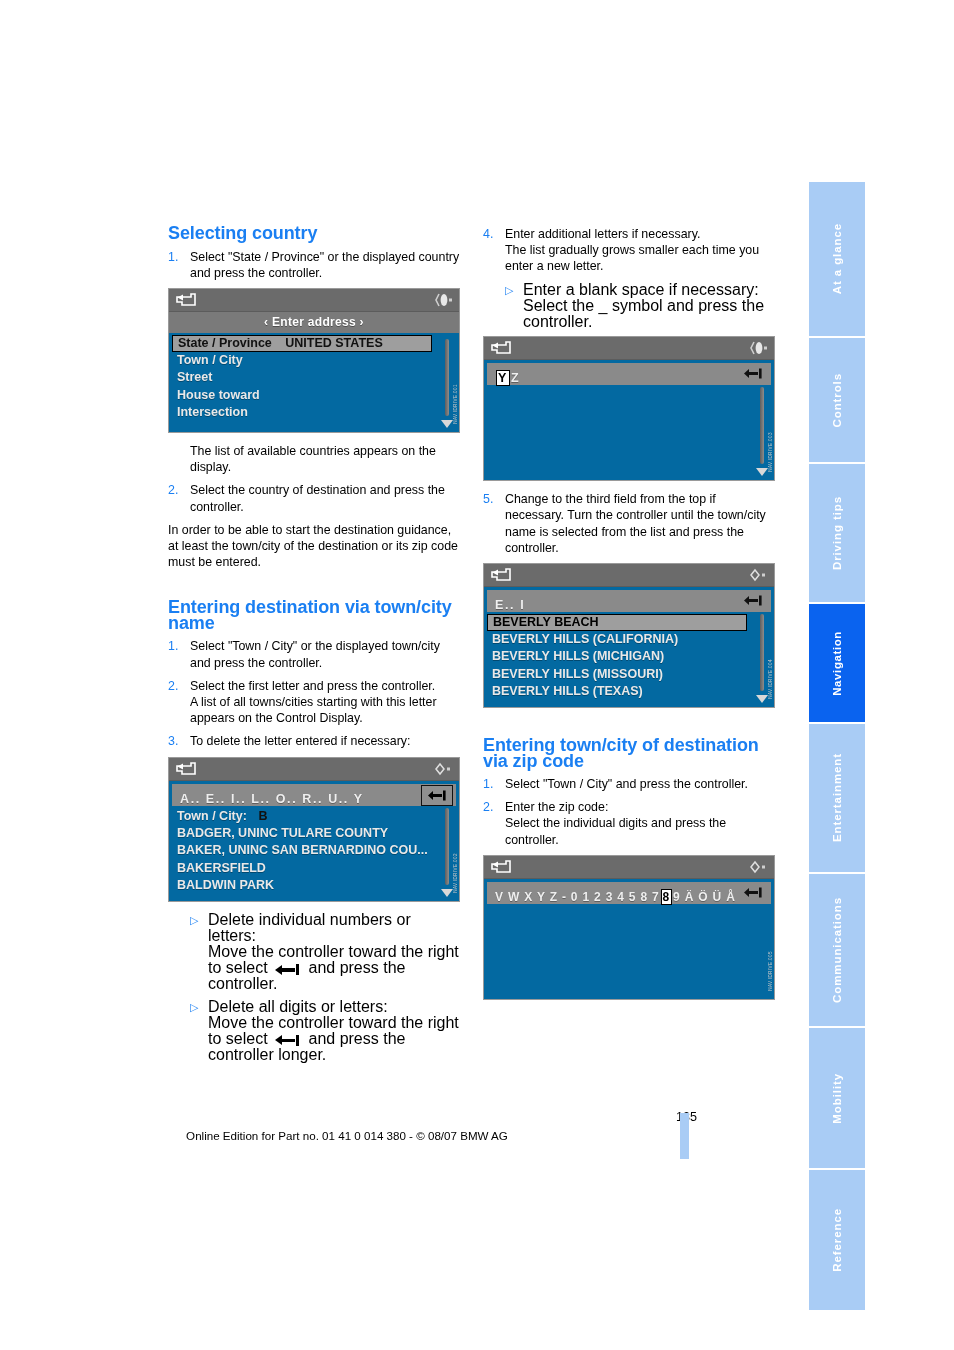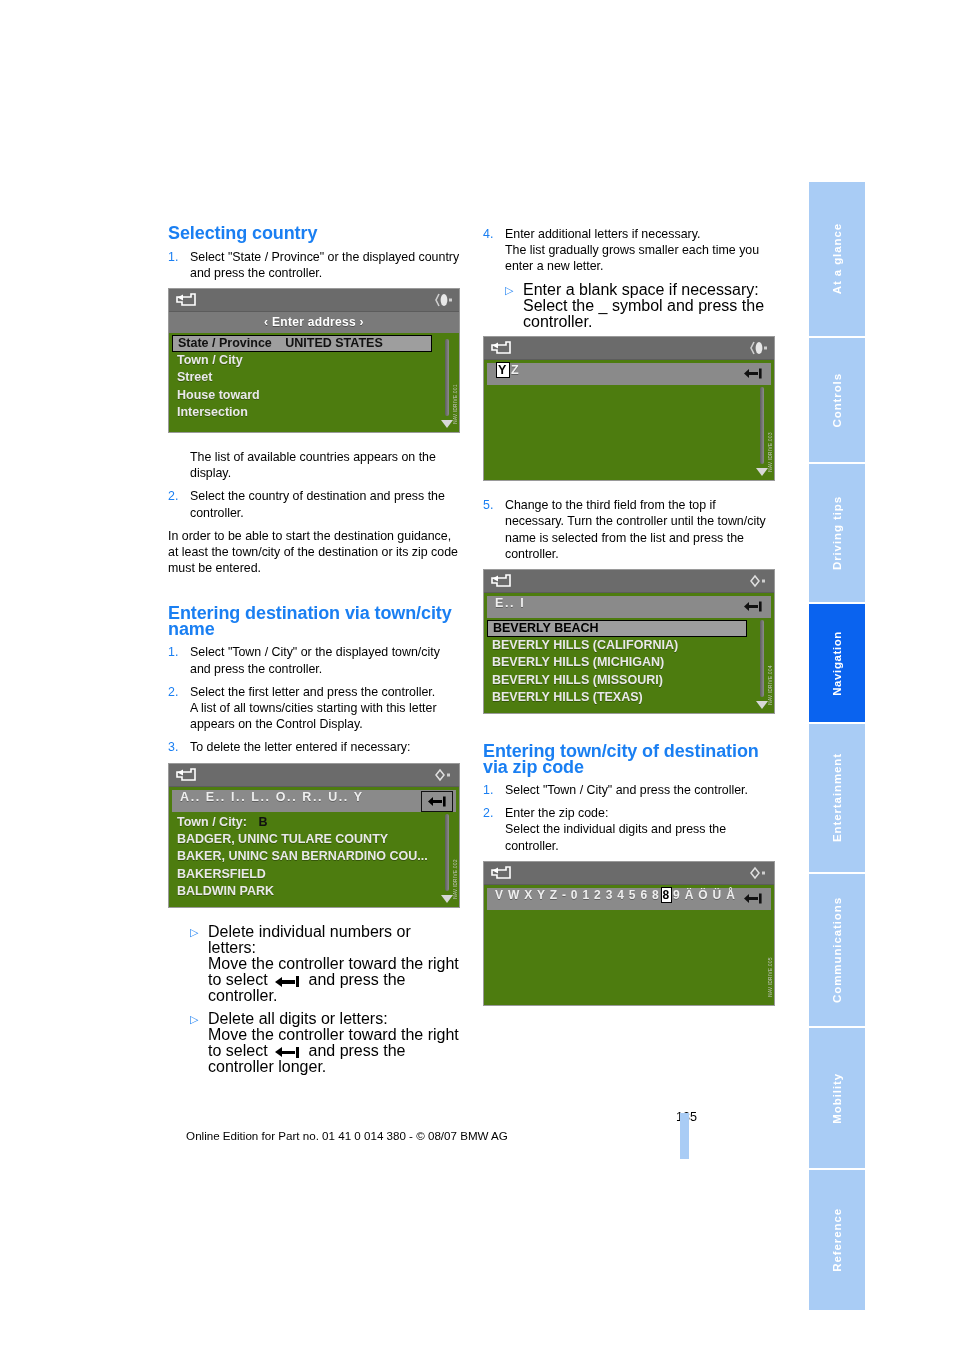--- a/index.html
+++ b/index.html
@@ -62,43 +62,43 @@
   .arr-key .head{
     position:absolute;left:0;top:0.5px;width:0;height:0;
     border-top:5.5px solid transparent;border-bottom:5.5px solid transparent;
     border-right:7px solid #000;
   }
   .arr-key .bar{position:absolute;right:2px;top:0;width:3.2px;height:11px;background:#000;}
 
   
   .screen{
     position:relative;width:292px;height:145px;
-    background:#4d7c0f;border:1px solid #9a9a9a;
-    box-sizing:border-box;margin:4px 0 16px 0;
+    background:#0369a1;border:1px solid #9a9a9a;
+    box-sizing:border-box;margin:4px 0 10px 0;
     overflow:hidden;
   }
   .scr-top{
     height:22px;background:#6b6b6b;position:relative;
     border-bottom:1px solid #5c5c5c;
   }
   .ico-back{
     position:absolute;left:7px;top:4px;width:22px;height:14px;
   }
   .ico-ctrl{position:absolute;right:6px;top:2px;width:20px;height:18px;}
 
   .scr-title{
     height:21px;background:#7a7a7a;color:#ffffff;
     font-size:12px;font-weight:bold;text-align:center;
     line-height:21px;letter-spacing:.3px;
     text-shadow:0 1px 0 rgba(0,0,0,.35);
   }
 
   .scr-input{
     height:22px;background:#8a8a8a;margin:3px 3px 0 3px;
-    position:relative;display:flex;align-items:flex-start;
+    position:relative;display:flex;align-items:flex-end;
   }
   .scr-input .letters{
     color:#efefef;font-size:12.5px;font-weight:bold;
     padding-left:8px;letter-spacing:1.6px;white-space:nowrap;
     text-shadow:0 1px 0 rgba(0,0,0,.3);
   }
   .scr-input .letters.num{letter-spacing:.8px;font-size:12px;}
   .hl-char{
     background:#ffffff;color:#000;border:1.6px solid #000;
     padding:0 1px;margin:0 1px;text-shadow:none;
@@ -449,21 +449,21 @@
           </svg>
         </span>
         <span class="ico-ctrl">
           <svg width="20" height="18" viewBox="0 0 20 18">
             <path d="M3 9 L7 4 L11 9 L7 14 Z" fill="none" stroke="#e0e0e0" stroke-width="1.5"></path>
             <rect x="14" y="7.5" width="3" height="3" fill="#cfcfcf"></rect>
           </svg>
         </span>
       </div>
       <div class="scr-input">
-        <span class="letters num"><span>V W X Y Z - 0 1 2 3 4 5 6 8</span><span class="hl-char">8</span><span>9 Ä Ö Ü Å</span></span>
+        <span class="letters num"><span>V W X Y Z - 0 1 2 3 4 5 8 7</span><span class="hl-char">8</span><span>9 Ä Ö Ü Å</span></span>
         <span class="entkey noborder">
           <svg width="20" height="11" viewBox="0 0 20 11">
             <path d="M4 5.5 H15" stroke="#111" stroke-width="3"></path>
             <path d="M6 1 L1 5.5 L6 10 Z" fill="#111"></path>
             <rect x="16" y="0.5" width="2.6" height="10" fill="#111"></rect>
           </svg>
         </span>
       </div>
       <div class="idcode">NAV.IDRIVE.005</div>
     </div>

